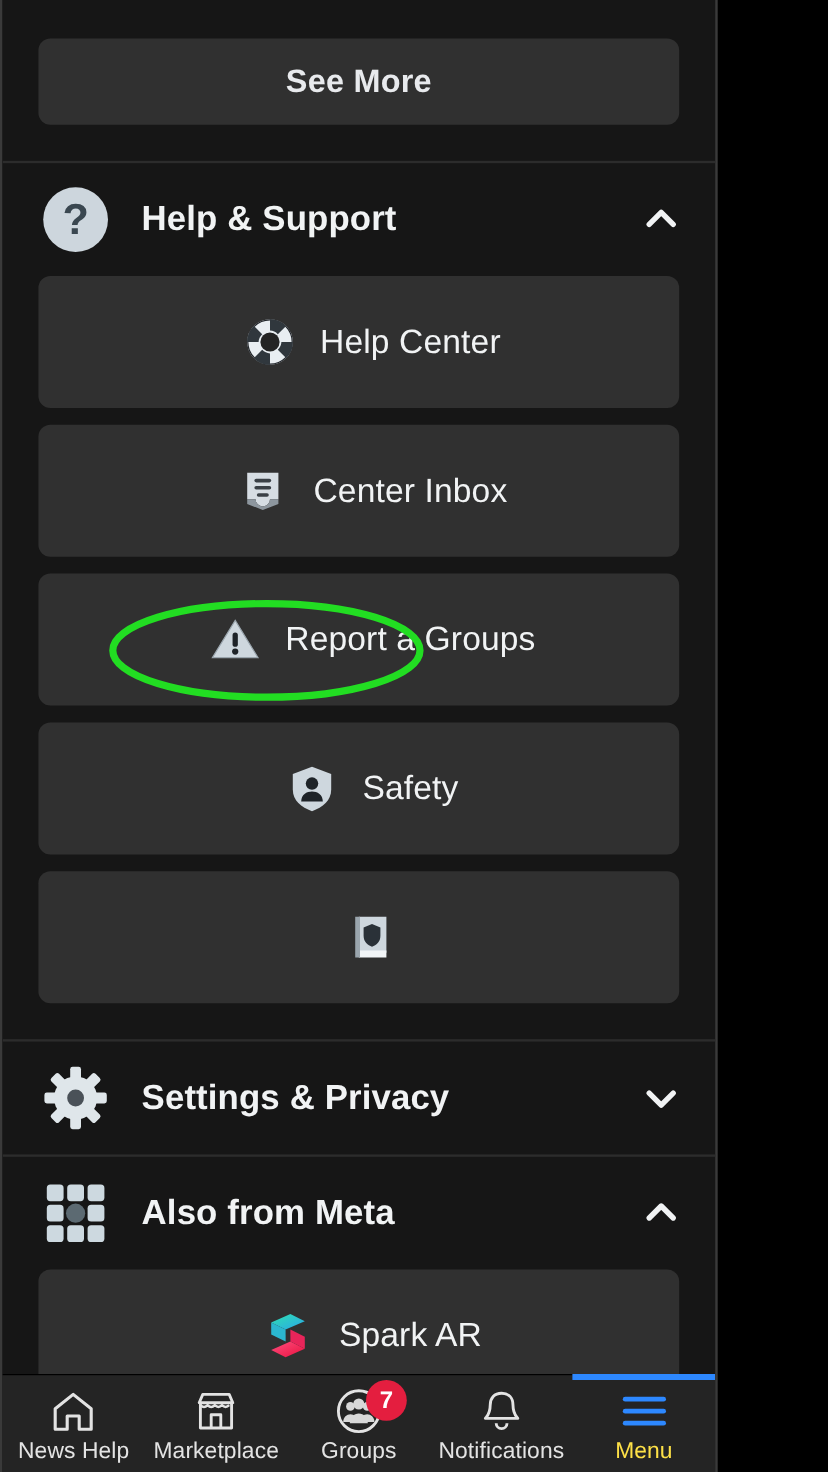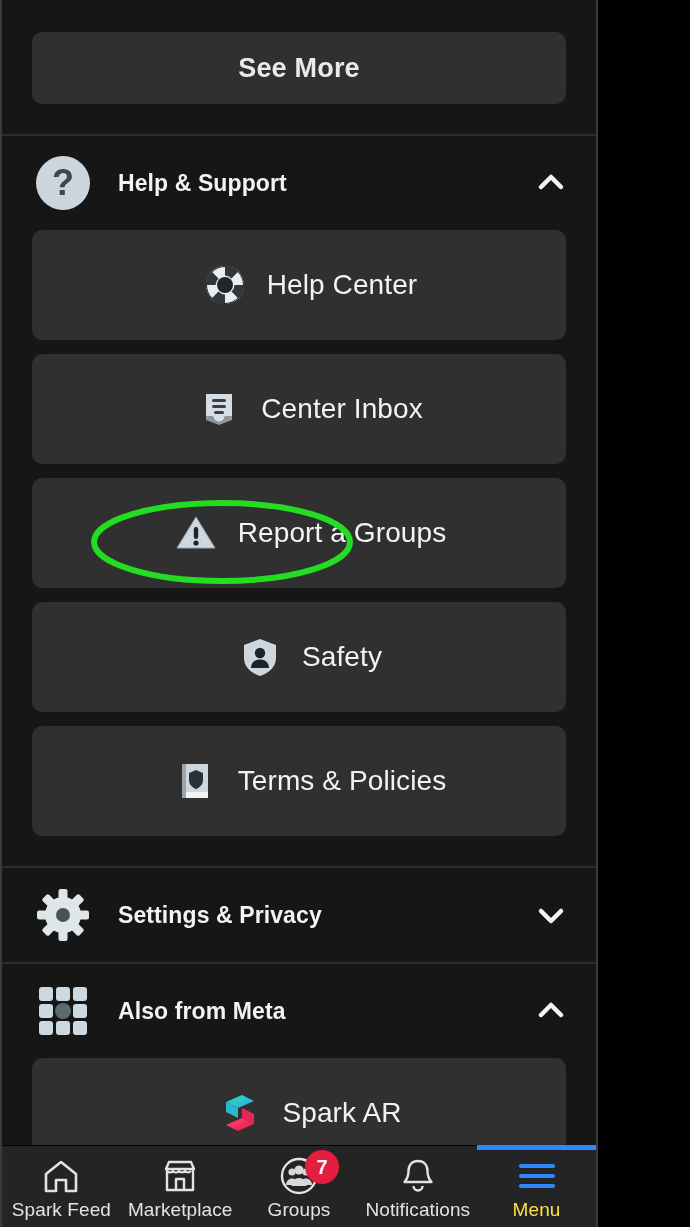--- a/index.html
+++ b/index.html
@@ -63,21 +63,21 @@
   }
   .section-header .sh-icon {
     width: 58px; height: 58px;
     flex: 0 0 58px;
     display: flex; align-items: center; justify-content: center;
   }
   .section-header .sh-title {
     flex: 1;
     margin-left: 26px;
     color: #f1f3f4;
-    font-size: 23px;
+    font-size: 29px;
     font-weight: bold;
     letter-spacing: .1px;
   }
   .chev {
     width: 34px; height: 34px;
     flex: 0 0 34px;
     display: flex; align-items: center; justify-content: center;
   }
 
   
@@ -254,21 +254,20 @@
 
       <div class="card">
         <span class="c-icon">
           <svg width="44" height="44" viewBox="0 0 44 44">
             <path d="M11 5 h23 v30 h-23 Z" fill="#ced7de"></path>
             <path d="M11 33 h23 v6 h-23 Z" fill="#f2f5f7"></path>
             <path d="M8 5 h4 v34 h-4 Z" fill="#9aa5ad"></path>
             <path d="M22 11 L29 14 V21 C29 26 25.5 28.5 22 30 C18.5 28.5 15 26 15 21 V14 Z" fill="#2a3138"></path>
           </svg>
         </span>
-        <span class="c-label">Terms &amp; Policies</span>
       </div>
 
     </div>
 
     <div class="section-gap"></div>
     <div class="divider"></div>
 
     <div class="section-header">
       <span class="sh-icon">
         <svg width="58" height="58" viewBox="0 0 58 58">
@@ -351,21 +350,21 @@
   </svg>
 
   <div class="bottom-nav">
 
     <div class="nav-item">
       <span class="n-icon">
         <svg width="40" height="40" viewBox="0 0 40 40">
           <path d="M5 18 L20 6 L35 18 V35 H25 V24 H15 V35 H5 Z" fill="none" stroke="#e3e3e3" stroke-width="2.6" stroke-linejoin="round"></path>
         </svg>
       </span>
-      <span class="n-label">Spark Feed</span>
+      <span class="n-label">News Help</span>
     </div>
 
     <div class="nav-item">
       <span class="n-icon">
         <svg width="40" height="40" viewBox="0 0 40 40">
           <path d="M6 13 L9 6 H31 L34 13 Z" fill="none" stroke="#e3e3e3" stroke-width="2.4" stroke-linejoin="round"></path>
           <path d="M7 13 V34 H33 V13" fill="none" stroke="#e3e3e3" stroke-width="2.4" stroke-linejoin="round"></path>
           <path d="M16 34 V23 H24 V34" fill="none" stroke="#e3e3e3" stroke-width="2.4" stroke-linejoin="round"></path>
           <path d="M7 15 q3 3 6 0 q3 3 6 0 q3 3 6 0 q3 3 6 0" fill="none" stroke="#e3e3e3" stroke-width="2"></path>
         </svg>

